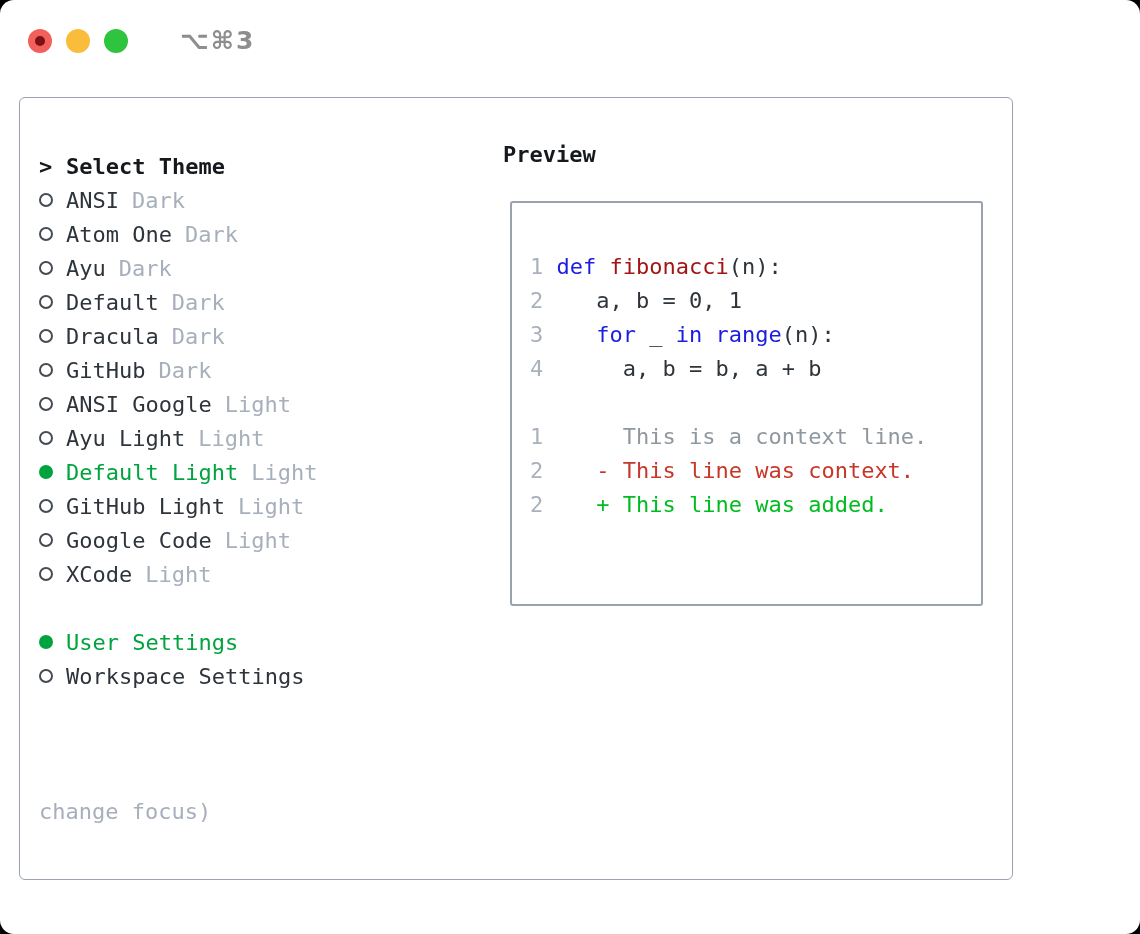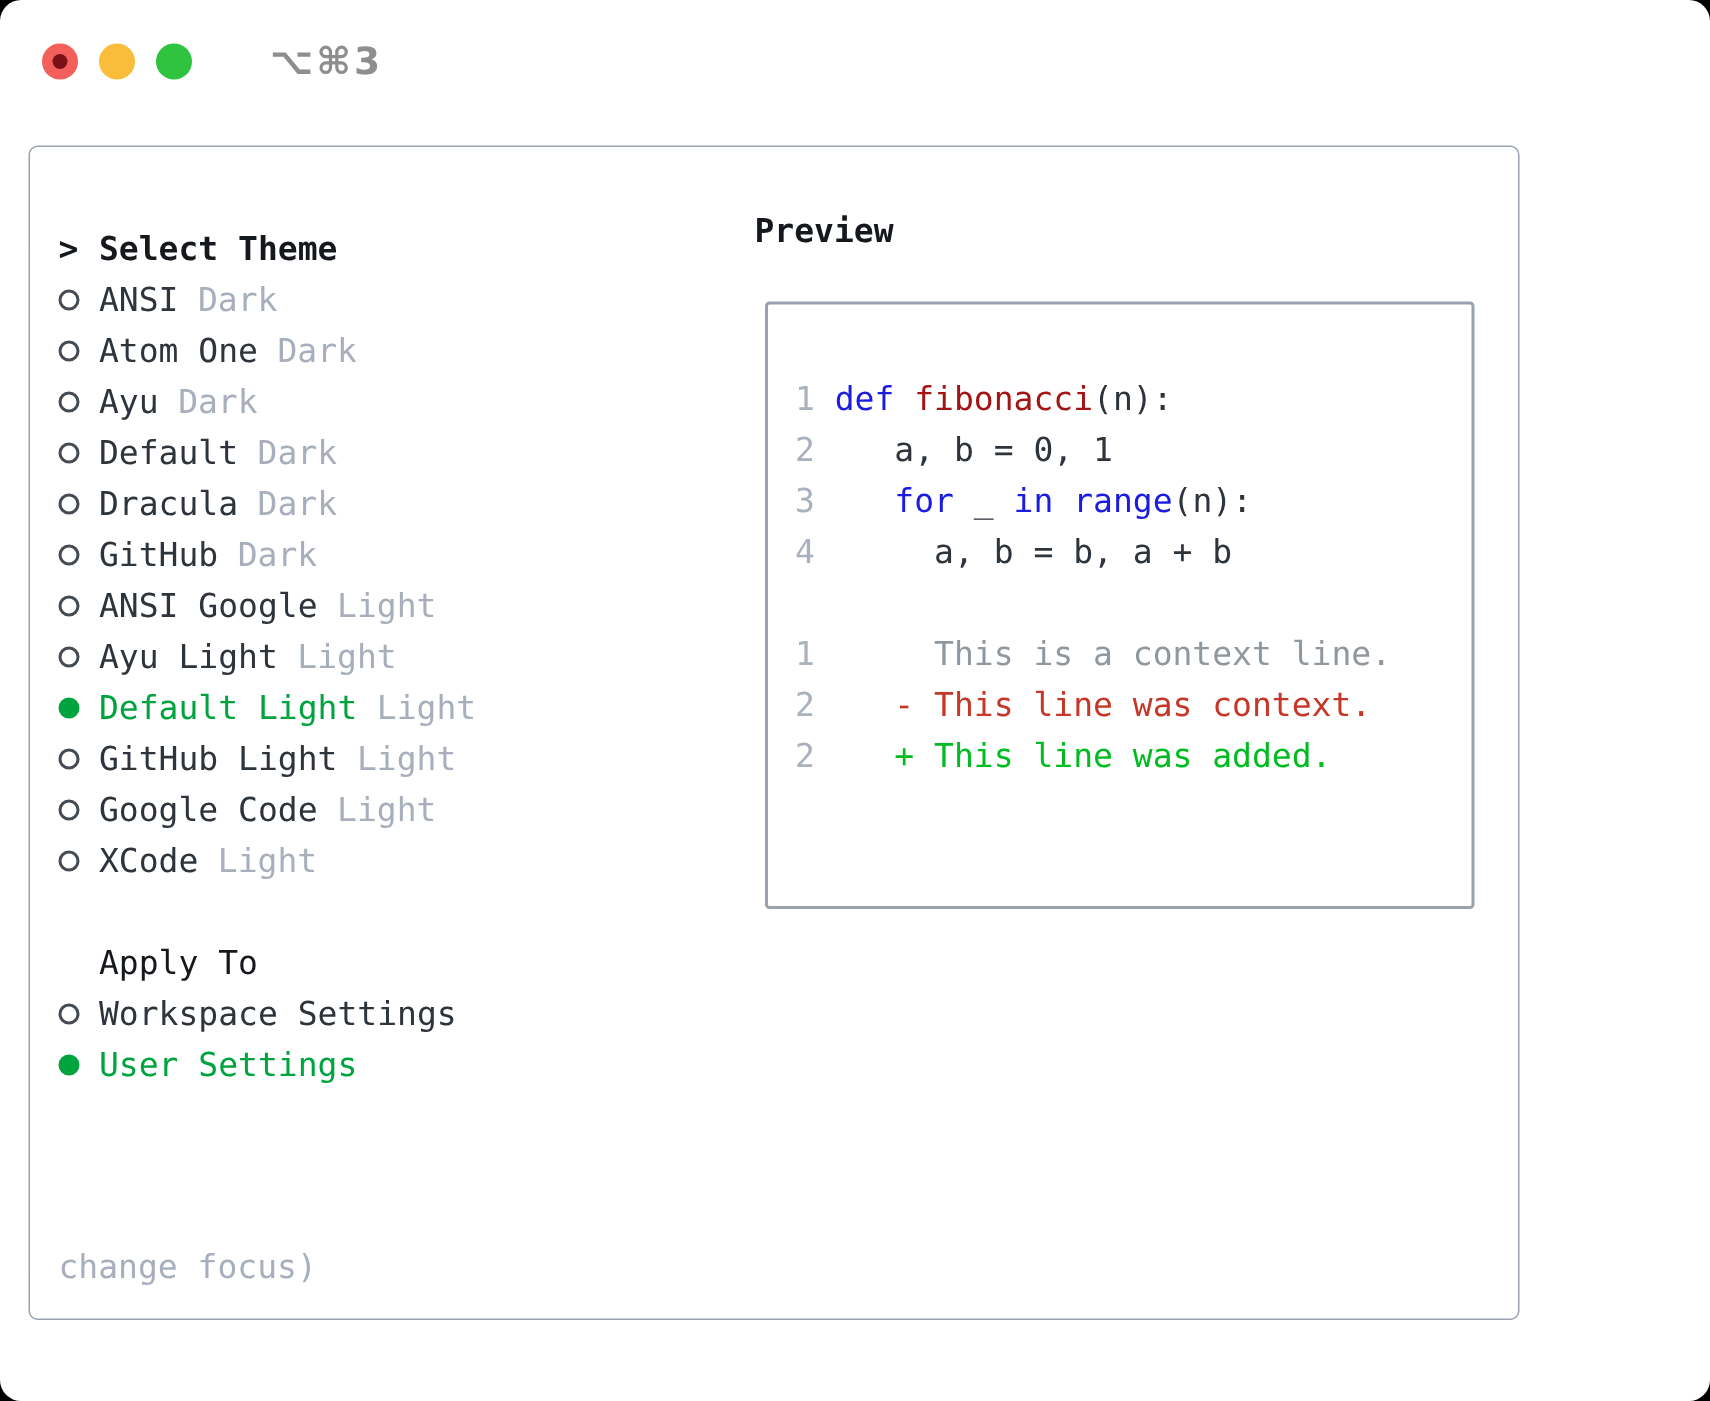--- a/index.html
+++ b/index.html
@@ -128,25 +128,24 @@
           <div class="row"><span class="radio"></span><span class="opt-name">ANSI Google</span><span class="opt-variant">Light</span></div>
           <div class="row"><span class="radio"></span><span class="opt-name">Ayu Light</span><span class="opt-variant">Light</span></div>
           <div class="row sel"><span class="radio radio-sel"></span><span class="opt-name">Default Light</span><span class="opt-variant">Light</span></div>
           <div class="row"><span class="radio"></span><span class="opt-name">GitHub Light</span><span class="opt-variant">Light</span></div>
           <div class="row"><span class="radio"></span><span class="opt-name">Google Code</span><span class="opt-variant">Light</span></div>
           <div class="row"><span class="radio"></span><span class="opt-name">XCode</span><span class="opt-variant">Light</span></div>
         </div>
 
       <div class="spacer"></div>
 
-      <div class="row apply-title">Apply To</div>
 
       <div id="apply-list">
+          <div class="row sel"><span class="radio radio-sel"></span><span class="opt-name">User Settings</span></div>
           <div class="row"><span class="radio"></span><span class="opt-name">Workspace Settings</span></div>
-          <div class="row sel"><span class="radio radio-sel"></span><span class="opt-name">User Settings</span></div>
         </div>
 
       <div class="spacer"></div>
 
       <div class="help">
         <div>change focus)</div>
       </div>
     </div>
 
     <div class="preview-title">Preview</div>

